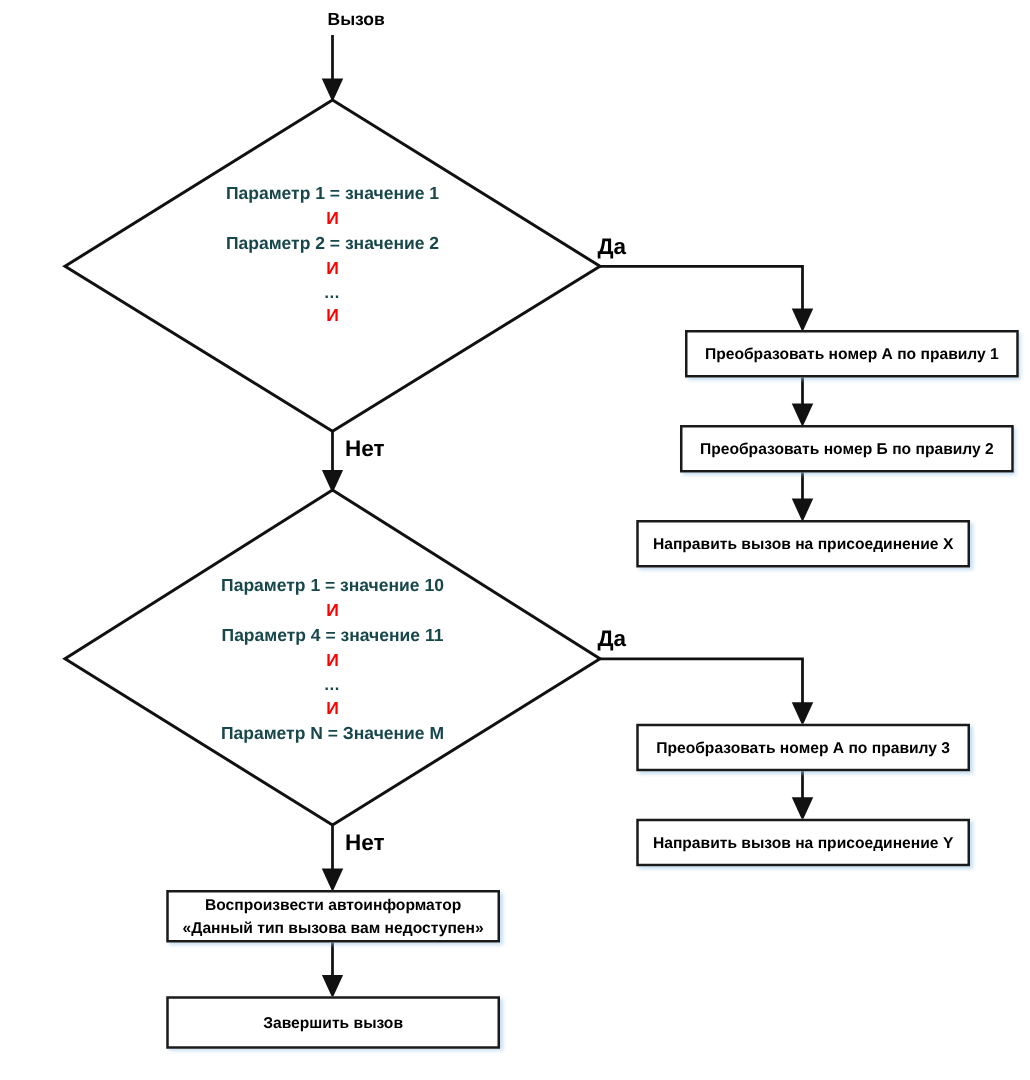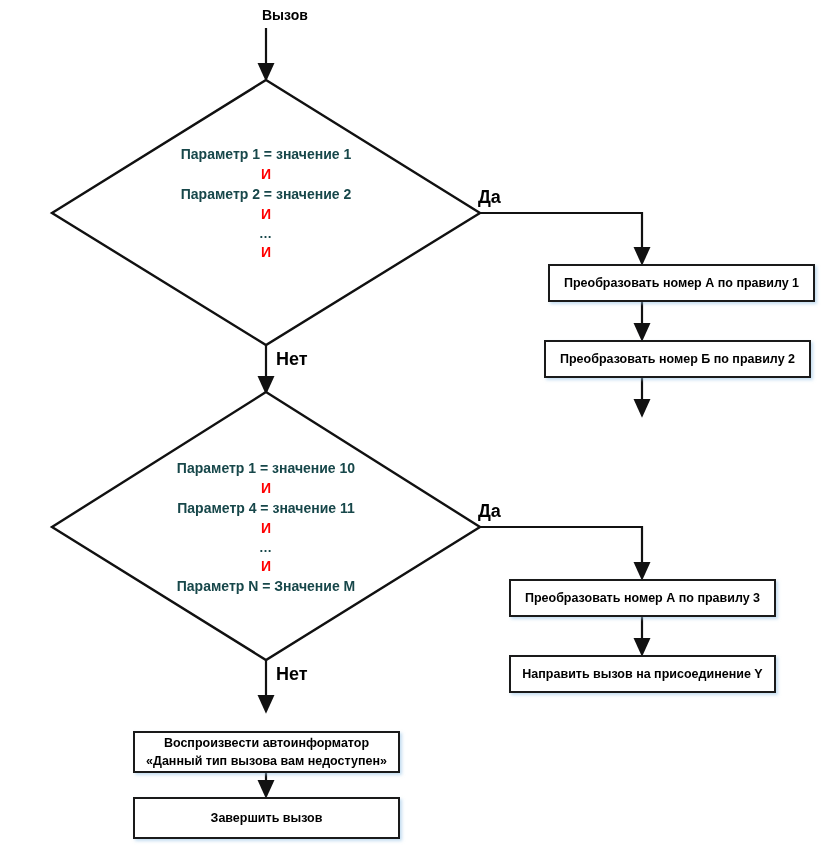--- a/index.html
+++ b/index.html
@@ -137,22 +137,23 @@
     <span class="row">Параметр N = Значение M</span>
   </div>
 
   <div class="lbl lbl-branch" style="left:478px; top:502px;">Да</div>
   <div class="lbl lbl-branch" style="left:276px; top:665px;">Нет</div>
 
   <div class="proc" style="left:509px; top:264px; width:267px; height:38px;margin-left:39px;">Преобразовать номер А по правилу 1</div>
 
   <div class="proc" style="left:509px; top:340px; width:267px; height:38px;margin-left:35px;">Преобразовать номер Б по правилу 2</div>
 
+  <div class="proc" style="left:509px; top:416px; width:267px; height:38px;">Направить вызов на присоединение X</div>
 
   <div class="proc" style="left:509px; top:579px; width:267px; height:38px;">Преобразовать номер А по правилу 3</div>
 
   <div class="proc" style="left:509px; top:655px; width:267px; height:38px;">Направить вызов на присоединение Y</div>
 
-  <div class="proc" style="left:133px; top:712px; width:267px; height:42px;margin-top:19px;">Воспроизвести автоинформатор «Данный тип вызова вам недоступен»</div>
+  <div class="proc" style="left:133px; top:712px; width:267px; height:42px;">Воспроизвести автоинформатор «Данный тип вызова вам недоступен»</div>
 
   <div class="proc" style="left:133px; top:797px; width:267px; height:42px;">Завершить вызов</div>
 
 </div>
 
 </body></html>

